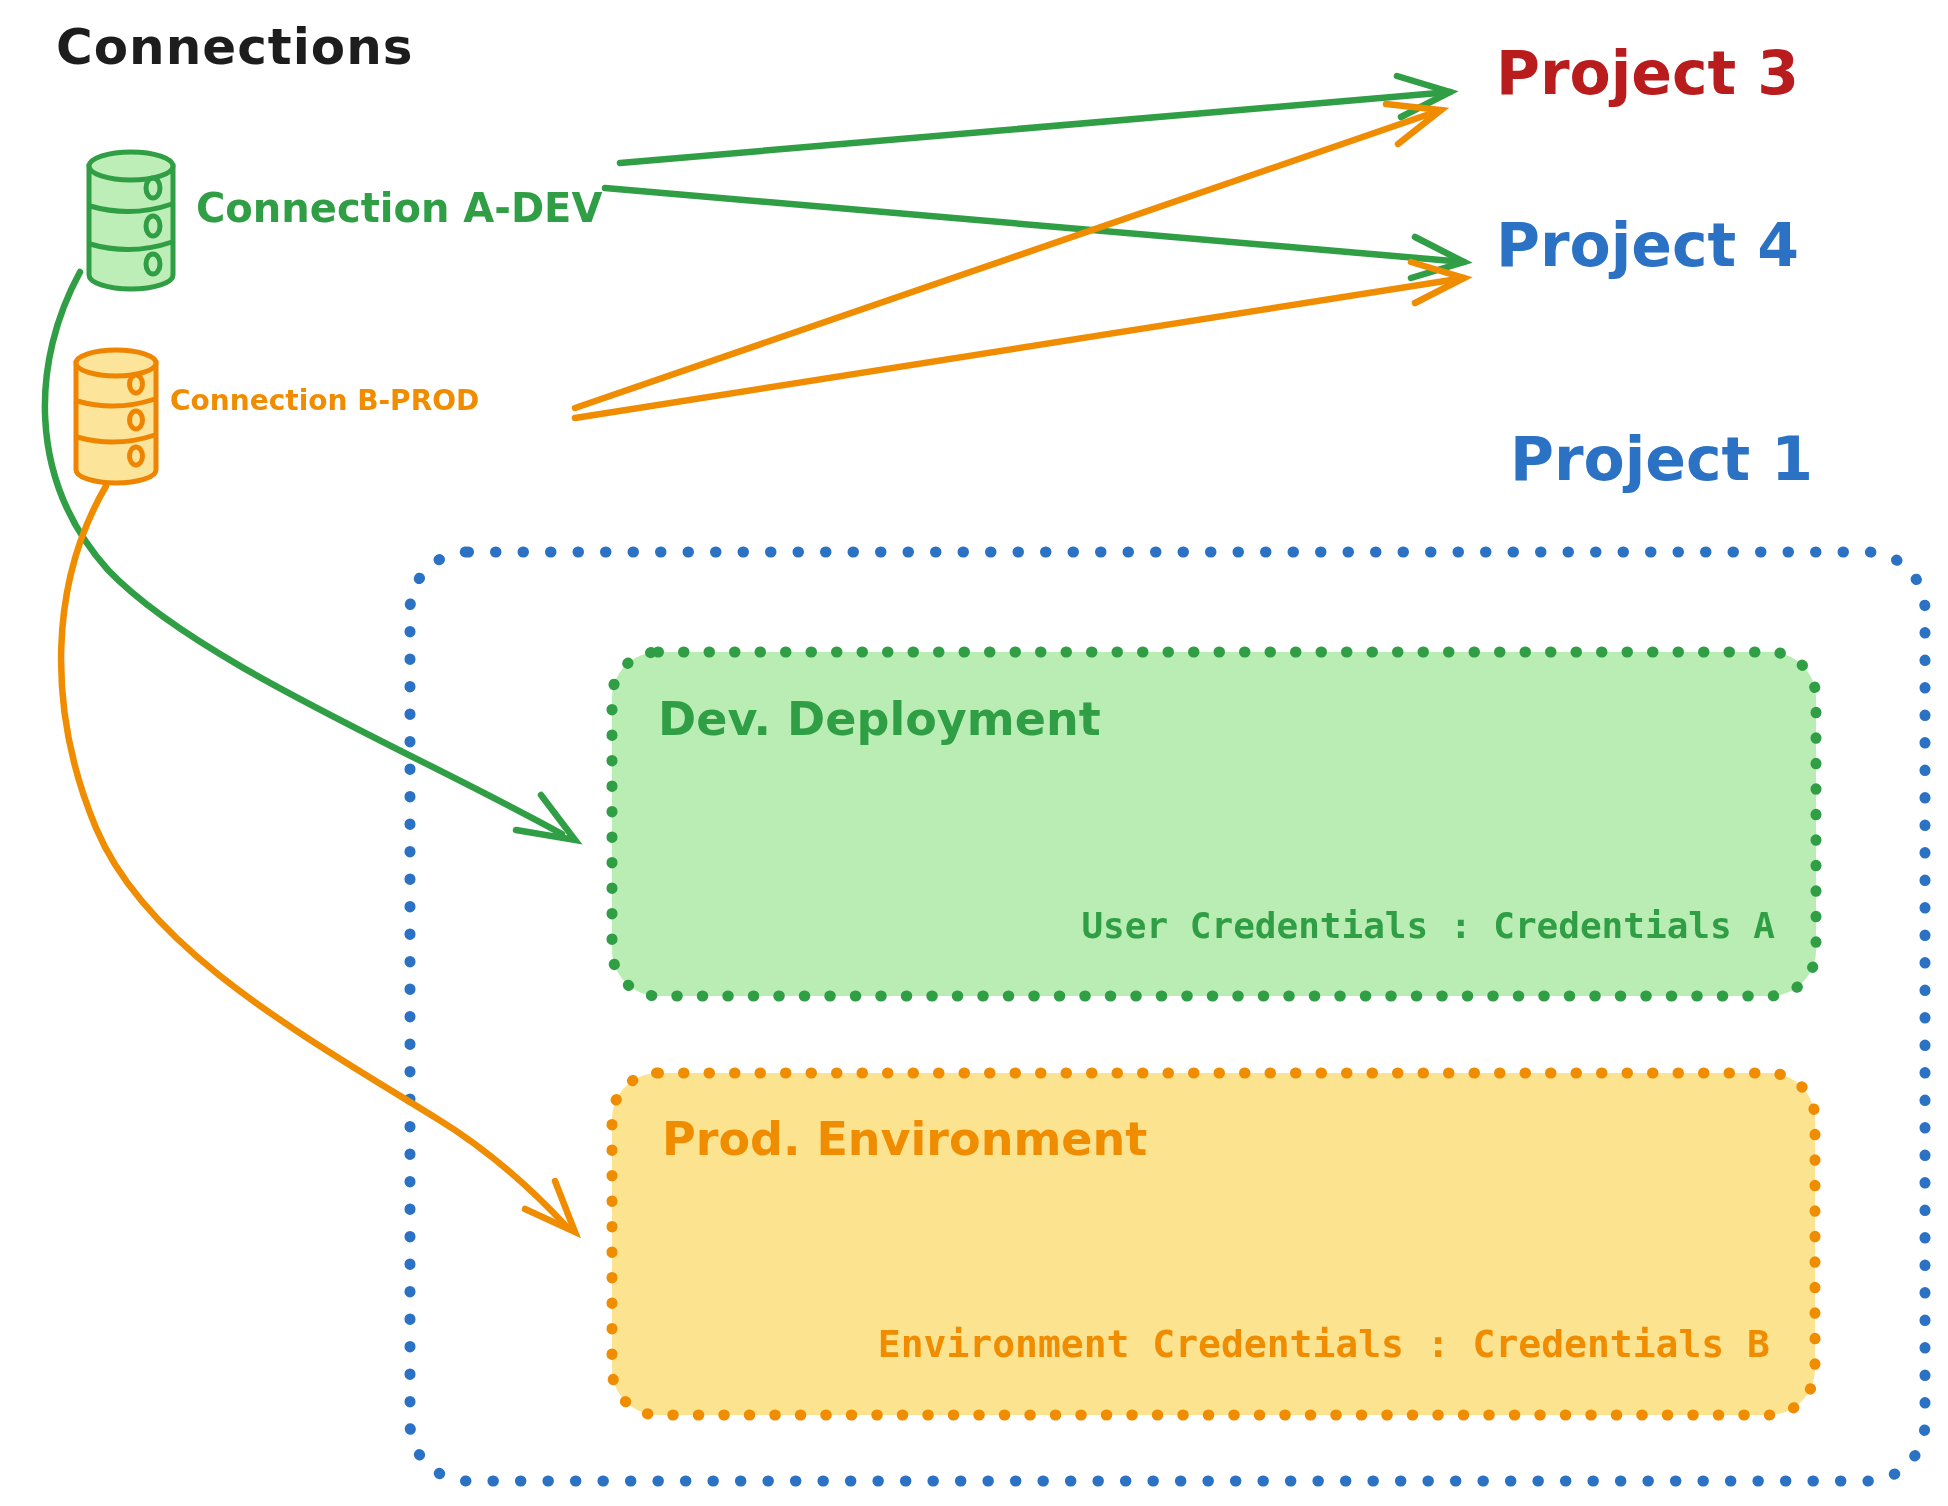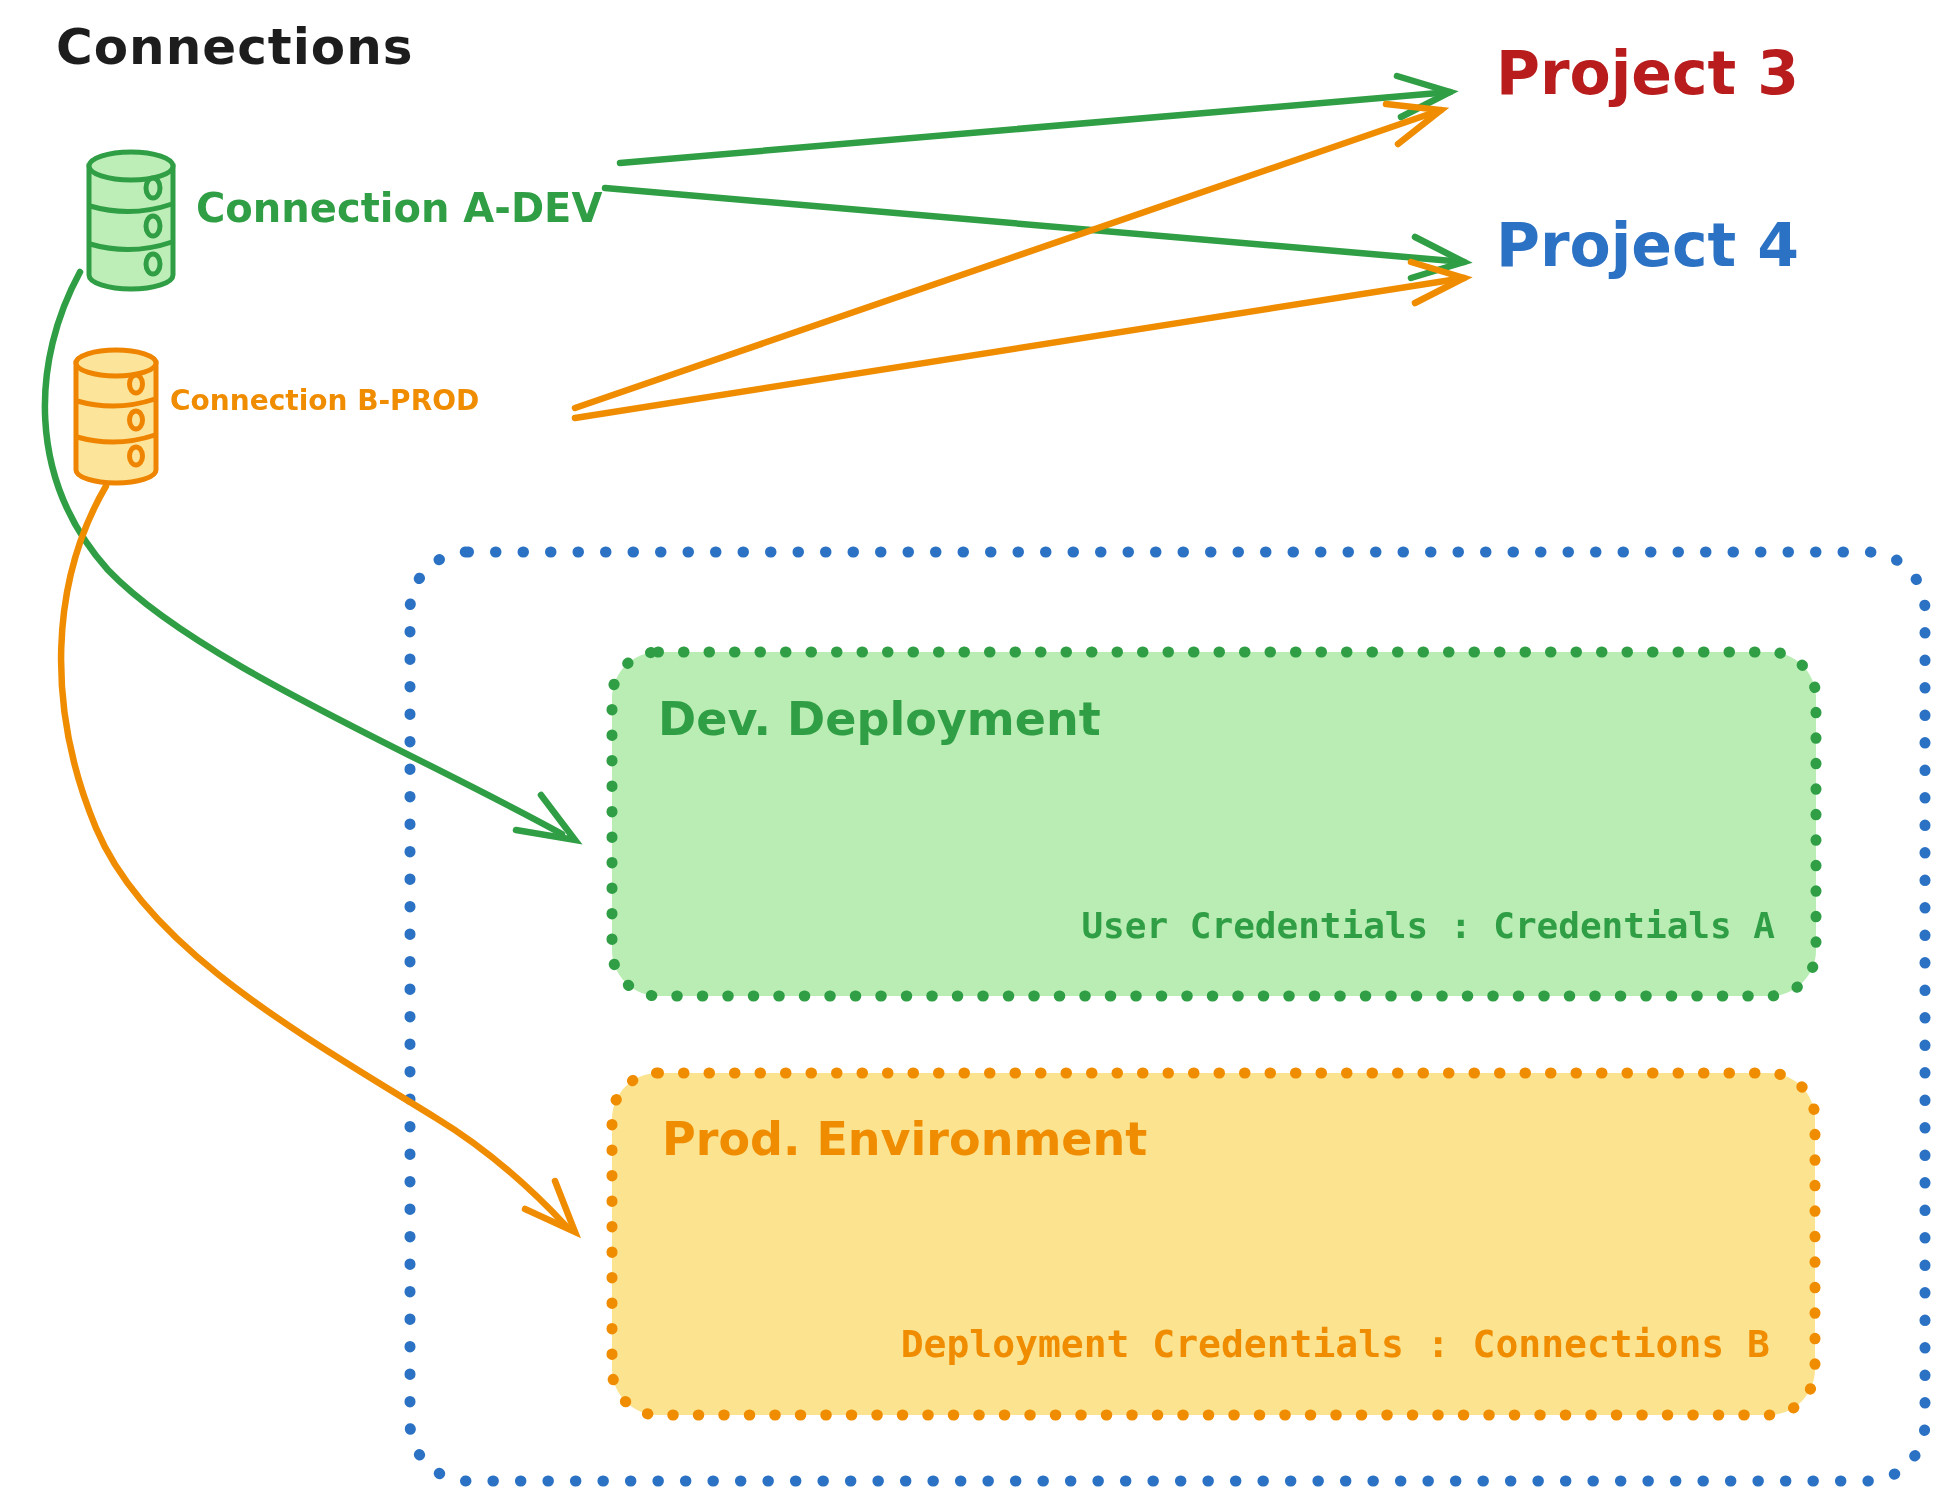--- a/index.html
+++ b/index.html
@@ -88,22 +88,23 @@
   <div class="label t-conn-a">Connection A-DEV</div>
 
   <div class="label t-connections">Connections</div>
 
   <div class="label t-conn-b">Connection B-PROD</div>
 
   <div class="label t-p3">Project 3</div>
 
   <div class="label t-p2">Project 4</div>
 
+  <div class="label t-p1">Project 1</div>
 
   <div class="label t-dev">Dev. Deployment</div>
 
   <div class="label mono t-cred-a">User Credentials : Credentials A</div>
 
   <div class="label t-prod">Prod. Environment</div>
 
-  <div class="label mono t-cred-b">Deployment Credentials : Connections B</div>
+  <div class="label mono t-cred-b">Environment Credentials : Credentials B</div>
 
 </div>
 
 </body></html>

